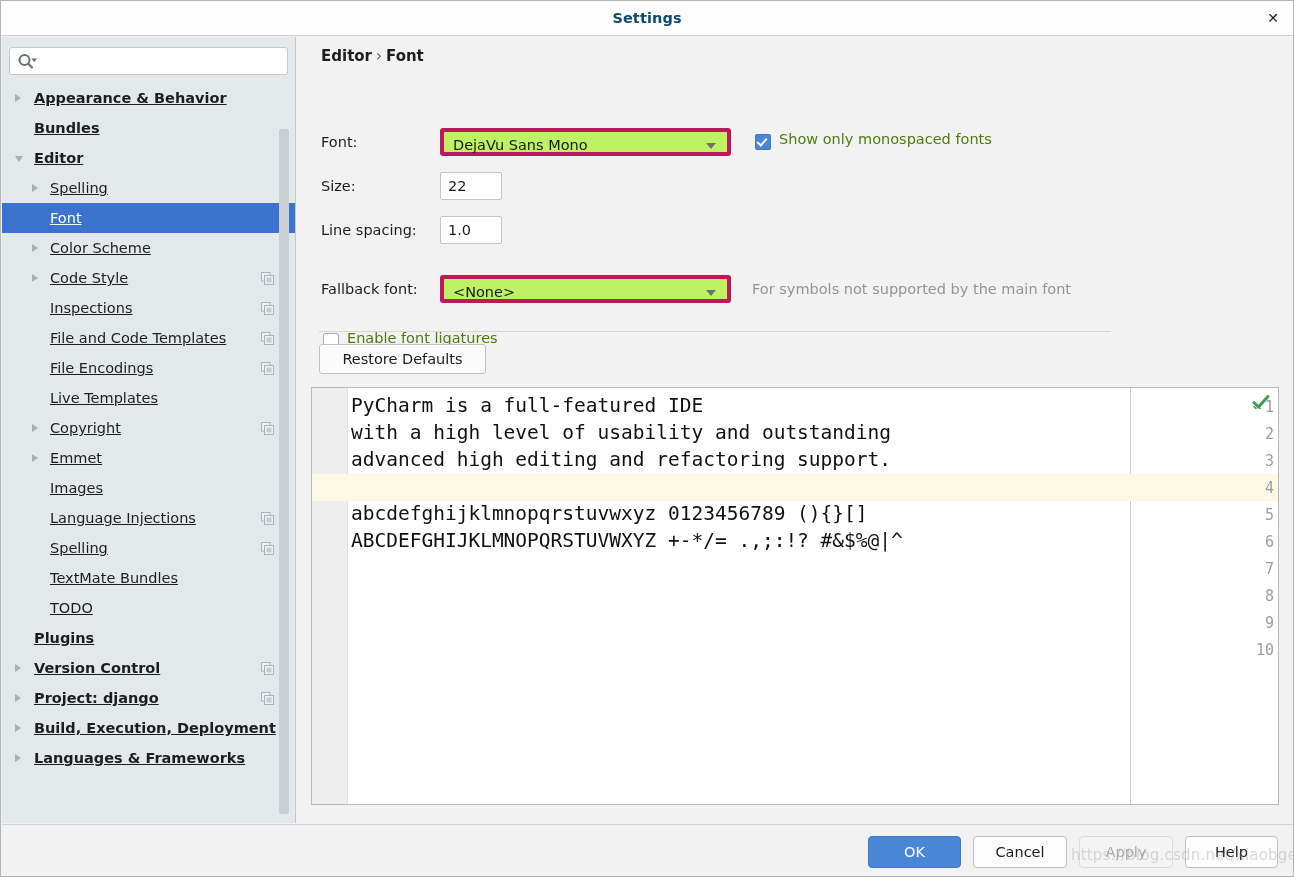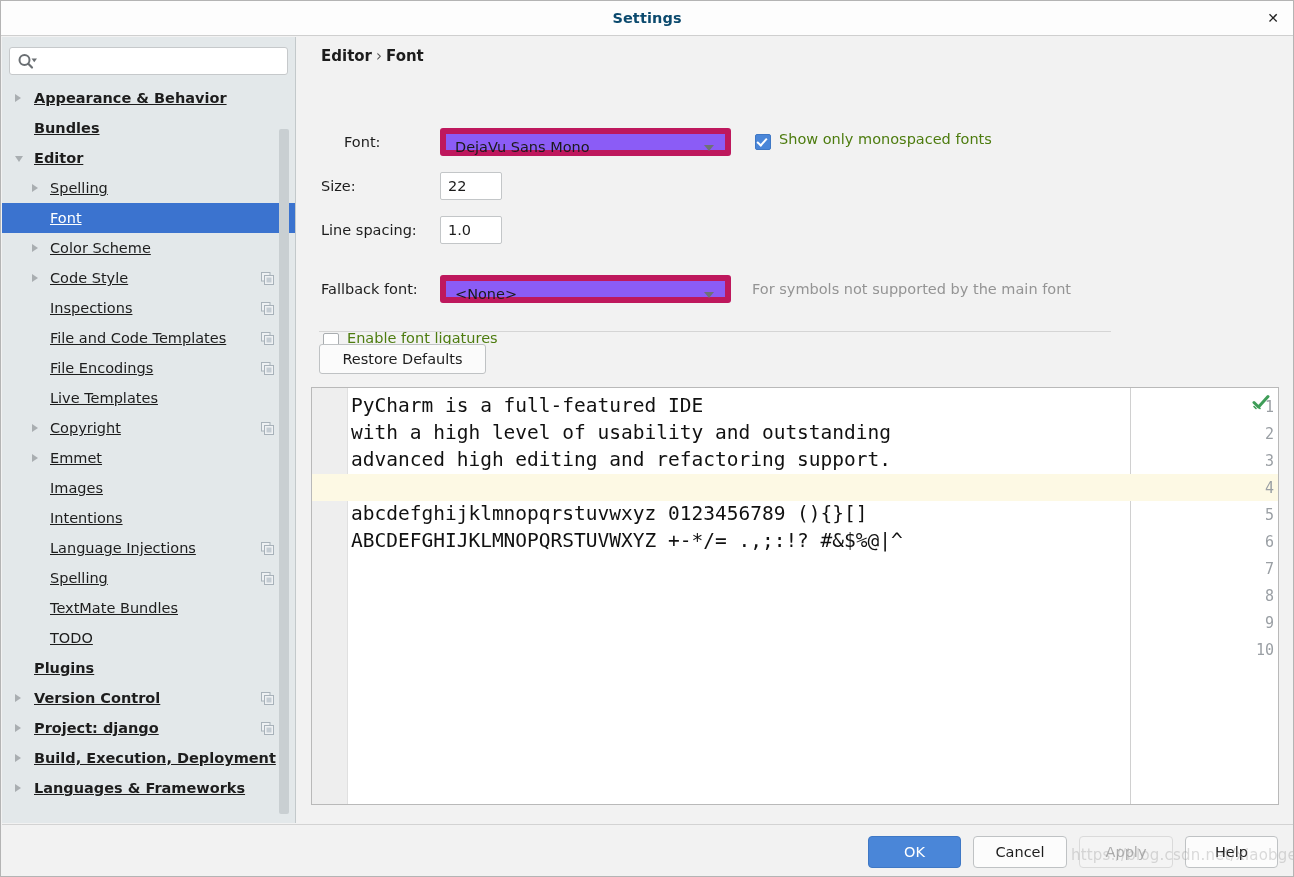--- a/index.html
+++ b/index.html
@@ -156,22 +156,22 @@
   }
   #breadcrumb .sep { color: #555; font-weight: normal; padding: 0 4px; }
 
   .form-label {
     position: absolute;
     font-size: 14.5px;
     color: #1d1d1d;
   }
   .combo {
     position: absolute;
-    background: #8b5cf6;
-    border: 6px solid #be185d;
+    background: #bef264;
+    border: 4px solid #be185d;
     border-radius: 3px;
     cursor: pointer;
   }
   .combo .combo-text {
     position: absolute; left: 9px; top: 0;
     line-height: 26px;
     font-size: 14.5px;
     color: #1b1b1b;
   }
   .combo .combo-arrow {
@@ -434,23 +434,20 @@
           </svg>
         </div>
         <div class="tree-row d1">
           <span class="arrow collapsed"></span>
           <span class="row-label">Emmet</span>
         </div>
         <div class="tree-row d1">
           <span class="row-label">Images</span>
         </div>
         <div class="tree-row d1">
-          <span class="row-label">Intentions</span>
-        </div>
-        <div class="tree-row d1">
           <span class="row-label">Language Injections</span>
           <svg class="copy-icon" viewBox="0 0 13 13">
             <rect x="0.5" y="0.5" width="8.5" height="8.5" fill="#eef1f3" stroke="#a8b2ba"></rect>
             <rect x="3.5" y="3.5" width="9" height="9" fill="#eef1f3" stroke="#a8b2ba"></rect>
             <rect x="5.5" y="5.5" width="5" height="5" fill="#c3ccd3"></rect>
           </svg>
         </div>
         <div class="tree-row d1">
           <span class="row-label">Spelling</span>
           <svg class="copy-icon" viewBox="0 0 13 13">
@@ -500,21 +497,21 @@
       <div id="sidebar-scrollbar-thumb"></div>
     </div>
   </div>
 
   <div id="main">
 
     <div id="breadcrumb">
       <span>Editor</span><span class="sep">›</span><span>Font</span>
     </div>
 
-    <div class="form-label" style="left:24px; top:97px;margin-left:23px;">Font:</div>
+    <div class="form-label" style="left:24px; top:97px;">Font:</div>
     <div class="combo" style="left:143px; top:91px; width:291px; height:28px;">
       <span class="combo-text">DejaVu Sans Mono</span>
       <span class="combo-arrow"></span>
     </div>
 
     <div class="checkbox-row" style="left:458px; top:97px;">
       <span class="cb-box checked">
           <span class="cb-check"></span>
         </span>
       <span class="cb-label">Show only monospaced fonts</span>

